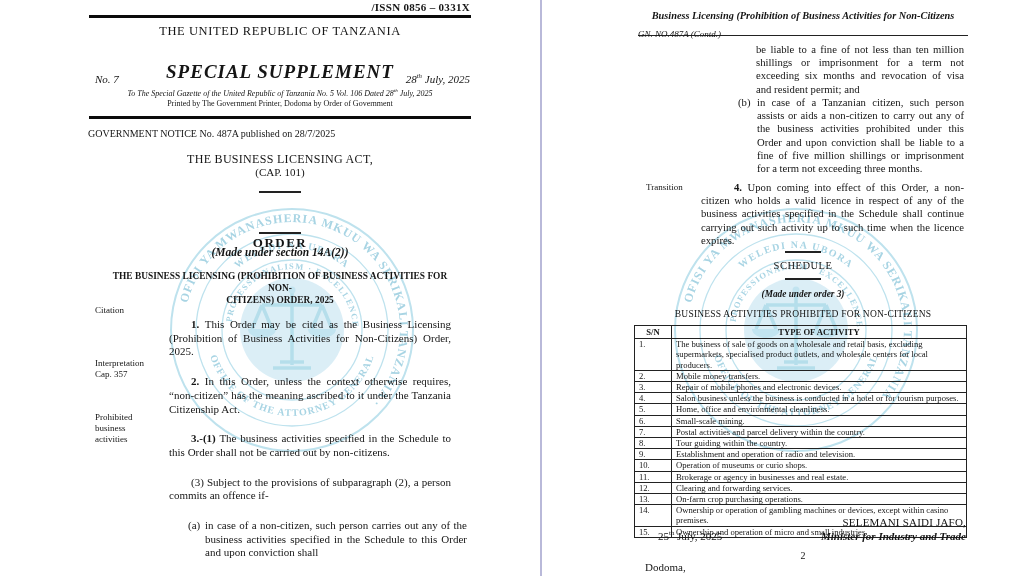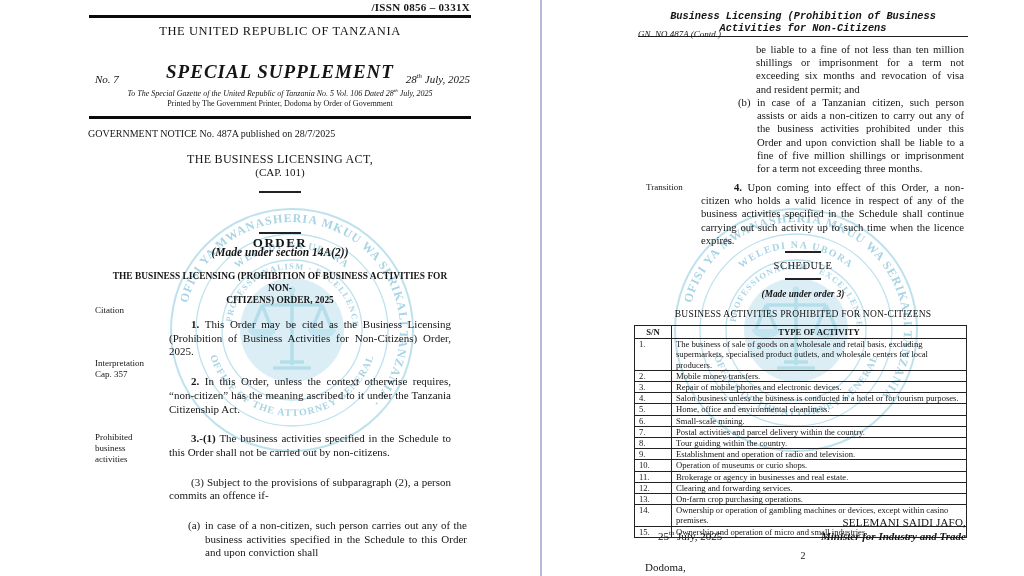--- a/index.html
+++ b/index.html
@@ -14,21 +14,21 @@
   #page-right{left:542px;width:482px;}
   #divider{position:absolute;left:540px;top:0;width:2px;height:576px;background:#b9b9d9;}
 
   .c{text-align:center;}
   .r{text-align:right;}
   .j{text-align:justify;}
   sup{font-size:0.62em;vertical-align:super;line-height:0;}
 
   .rule-thick{height:3px;background:#0a0a0a;}
   .rule-mini{width:42px;height:2px;background:#222;margin:0 auto;}
-  .hdr-underline{border-bottom:1.6px solid #222;padding-bottom:2px;font-family:Liberation Mono, monospace;}
+  .hdr-underline{border-bottom:1.6px solid #222;padding-bottom:14px;}
 
   .issn{font-size:11px;font-weight:bold;letter-spacing:.3px;}
   .country{font-size:12.5px;letter-spacing:.6px;}
   .no-date{font-size:11px;font-style:italic;display:flex;justify-content:space-between;margin-top:25px;}
   .supp-title{font-size:19px;font-weight:bold;font-style:italic;letter-spacing:1px;}
   .gazette{font-size:8px;font-style:italic;}
   .printed{font-size:8px;}
   .govnotice{font-size:10px;}
   .act-title{font-size:12px;letter-spacing:.3px;}
   .act-cap{font-size:11px;}
@@ -132,21 +132,21 @@
   <div class="abs subtitle c" style="left:110px;top:270px;width:340px;">
     <div>THE BUSINESS LICENSING (PROHIBITION OF BUSINESS ACTIVITIES FOR NON-</div>
     <div>CITIZENS) ORDER, 2025</div>
   </div>
 
   <div class="abs sidenote" style="left:95px;top:305px;width:52px;">Citation</div>
   <div class="abs sidenote" style="left:95px;top:358px;width:56px;">
     <div>Interpretation</div>
     <div>Cap. 357</div>
   </div>
-  <div class="abs sidenote" style="left:95px;top:432px;width:46px;">Prohibited business activities</div>
+  <div class="abs sidenote" style="left:95px;top:412px;width:46px;">Prohibited business activities</div>
 
   <div class="abs bodytext j" style="left:153px;top:302px;width:314px;">
     <p class="p-ind p-gap"><b>1.</b><span> This Order may be cited as the Business Licensing (Prohibition of Business Activities for Non-Citizens) Order, 2025.</span></p>
     <p class="p-ind p-gap"><b>2.</b><span> In this Order, unless the context otherwise requires, “non-citizen” has the meaning ascribed to it under the Tanzania Citizenship Act.</span></p>
     <p class="p-ind"><b>3.-(1)</b><span> The business activities specified in the Schedule to this Order shall not be carried out by non-citizens.</span></p>
     <p class="p-ind" style="margin-top:3px;">(3) Subject to the provisions of subparagraph (2), a person commits an offence if-</p>
     <p class="hang" style="margin-top:2px;">
       <span class="marker">(a)</span>
       <span>in case of a non-citizen, such person carries out any of the business activities specified in the Schedule to this Order and upon conviction shall</span>
     </p>

